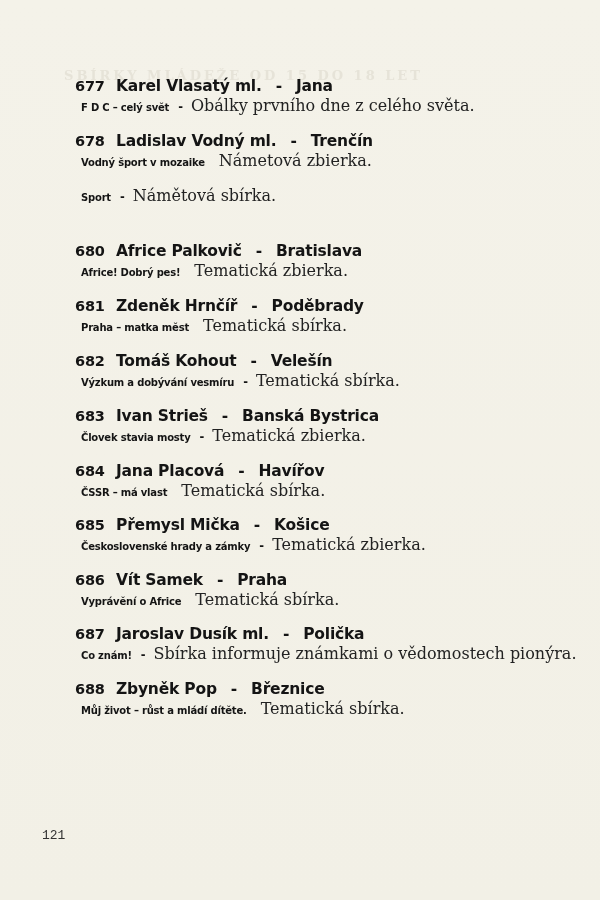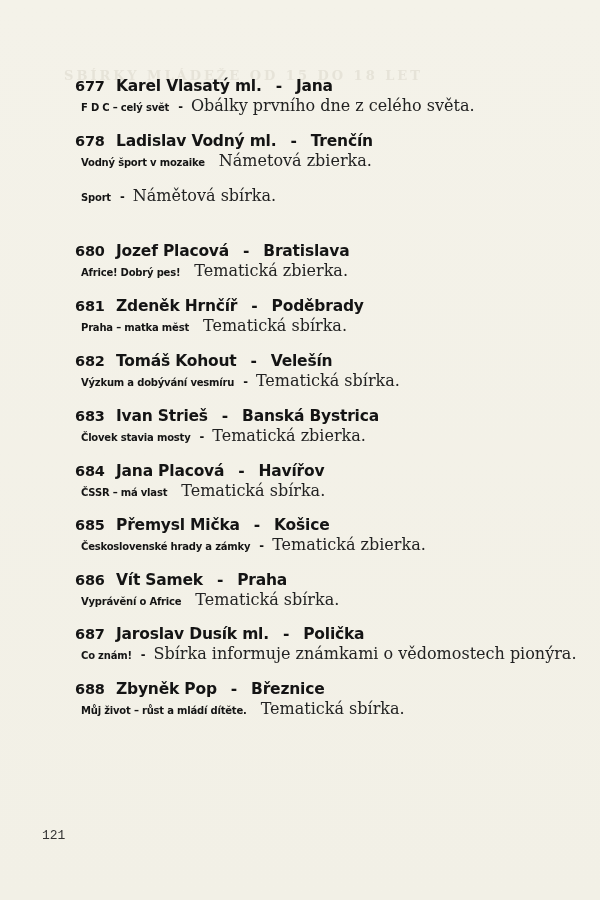--- a/index.html
+++ b/index.html
@@ -122,21 +122,21 @@
   </div>
 
   <div class="entry" style="top:186px">
     <div class="sub">
       <span class="title">Sport</span><span class="sub-sep">-</span><span class="desc">Námětová sbírka.</span>
     </div>
   </div>
 
   <div class="entry" style="top:241px">
     <div class="head">
-      <span class="num">680</span><span class="name">Jozef Placová</span><span class="sep">-</span><span class="city">Bratislava</span>
+      <span class="num">680</span><span class="name">Africe Palkovič</span><span class="sep">-</span><span class="city">Bratislava</span>
     </div>
     <div class="sub">
       <span class="title">Africe! Dobrý pes!</span><span class="gap"></span><span class="desc">Tematická zbierka.</span>
     </div>
   </div>
 
   <div class="entry" style="top:296px">
     <div class="head">
       <span class="num">681</span><span class="name">Zdeněk Hrnčíř</span><span class="sep">-</span><span class="city">Poděbrady</span>
     </div>

